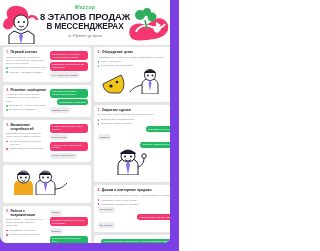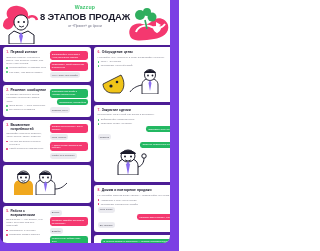--- a/index.html
+++ b/index.html
@@ -13,21 +13,21 @@
   
   #backdrop {
     position: absolute; inset: 0;
     background: #7b3fe4;
   }
   
   #sheet {
     position: absolute;
     left: 0; top: 0;
     width: 170px; height: 243px;
-    background: #4c1d95;
+    background: #e5e5e5;
     border-radius: 0 0 7px 7px;
     overflow: hidden;
   }
 
   
   #header {
     position: relative;
     height: 45px;
     background: #ffffff;
     padding-top: 4px;
@@ -157,20 +157,21 @@
       <circle cx="23" cy="18" r="1" fill="#1b1b2b"></circle>
       <path d="M18 22q2.5 2 5 0" stroke="#1b1b2b" stroke-width=".9" fill="none"></path>
       <path d="M13 27l7 3 7-3 6 4v9H8v-9z" fill="#fff" stroke="#1b1b2b" stroke-width="1"></path>
       <path d="M20 28l2 4-2 8-2-8z" fill="#8b6df0"></path>
       <path d="M27 14c3-3 8-2 9 2" stroke="#f4386f" stroke-width="2.5" fill="none"></path>
     </svg>
 
     <div class="logo">Wazzup</div>
     <div class="title">
       <div>8 ЭТАПОВ ПРОДАЖ</div>
+      <div class="l2">В МЕССЕНДЖЕРАХ</div>
     </div>
     <div class="subtitle">от «Привет» до брони</div>
 
     <svg class="hero-right" viewBox="0 0 44 38">
       <path d="M4 30c-3-8 4-14 12-12 4 1 7 0 10-3 5-5 14-3 16 4 2 8-6 13-14 14-9 1-21 4-24-3z" fill="#f4386f"></path>
       <path d="M10 26c2-6 10-8 16-5 5 2 10 1 13-3" stroke="#fff" stroke-width="2" fill="none"></path>
       <circle cx="14" cy="9" r="5" fill="#2fae5e"></circle>
       <circle cx="21" cy="6" r="4" fill="#2fae5e"></circle>
       <circle cx="26" cy="11" r="4.5" fill="#2fae5e"></circle>
       <path d="M19 14l2 9" stroke="#2fae5e" stroke-width="1.6"></path>

